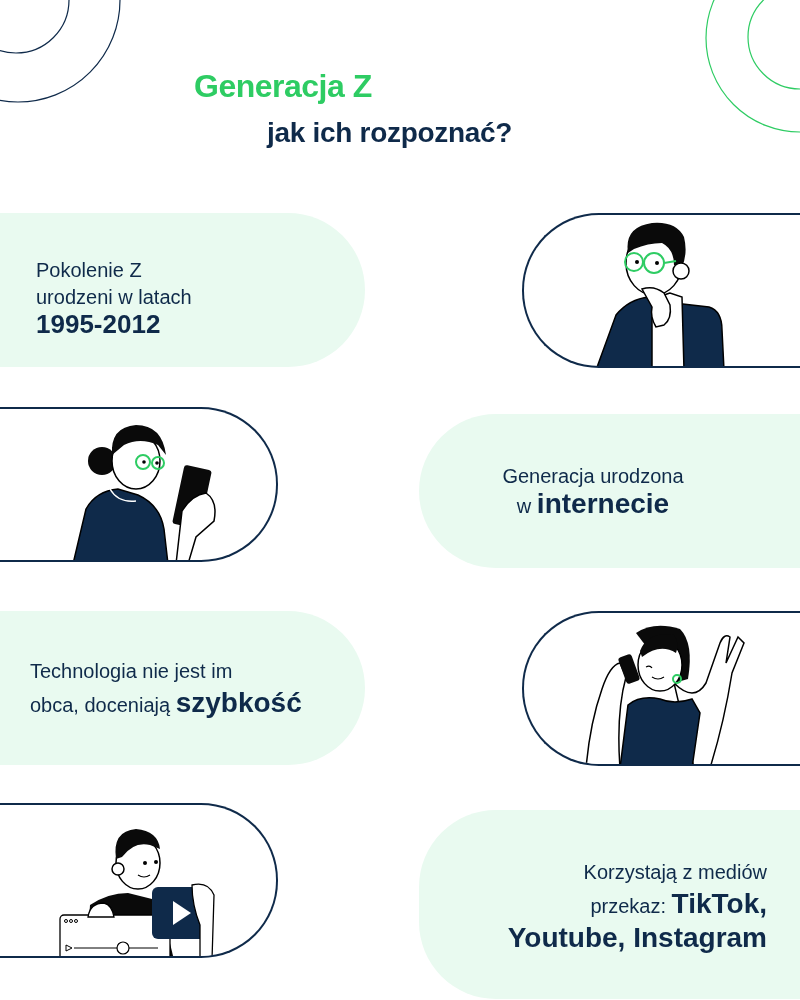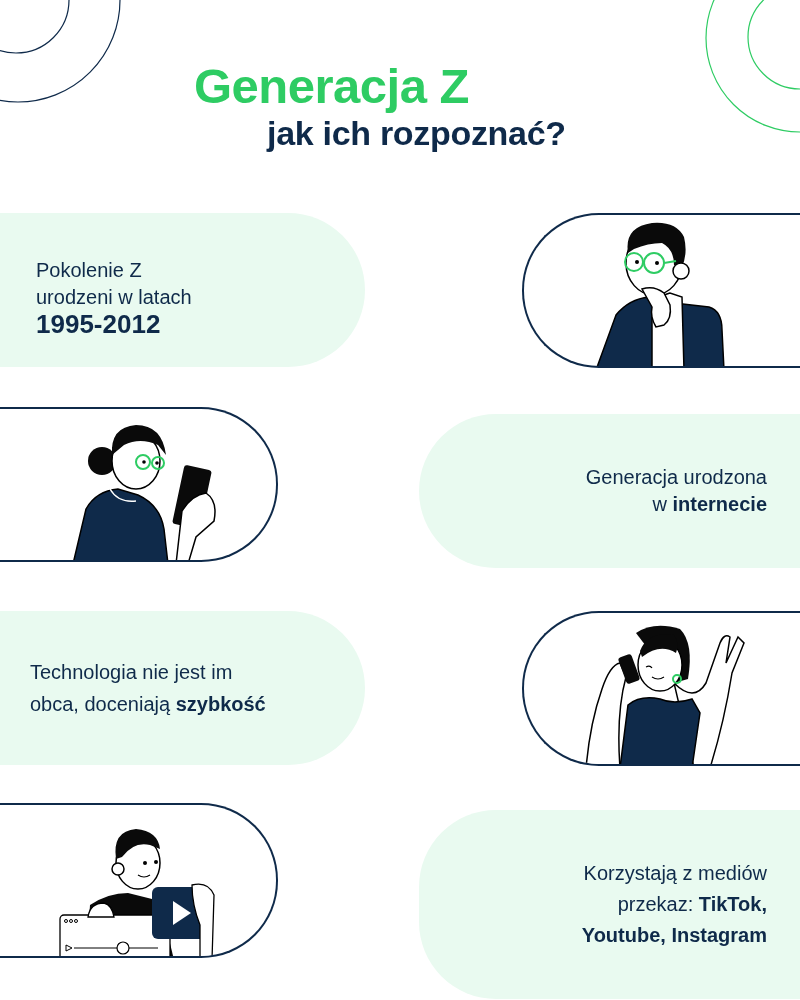--- a/index.html
+++ b/index.html
@@ -5,37 +5,37 @@
   * { box-sizing: border-box; margin: 0; padding: 0; }
   html, body { width: 800px; height: 1000px; background: #ffffff; overflow: hidden; }
   body { position: relative; font-family: "Liberation Sans", "DejaVu Sans", sans-serif; color: #0f2a4a; }
 
   .deco { position: absolute; top: 0; pointer-events: none; }
   .deco-left { left: 0; }
   .deco-right { right: 0; }
 
   .title {
     position: absolute; left: 194px; top: 58px;
-    font-size: 49px; font-weight: 700; color: #2ecc63; letter-spacing: -0.5px;
+    font-size: 32px; font-weight: 700; color: #2ecc63; letter-spacing: -0.5px;
     line-height: 56px;
   }
   .subtitle {
     position: absolute; left: 267px; top: 112px;
-    font-size: 34px; font-weight: 700; color: #0f2a4a; letter-spacing: -0.3px;
+    font-size: 28px; font-weight: 700; color: #0f2a4a; letter-spacing: -0.3px;
     line-height: 42px;
   }
 
   .card {
     position: absolute; background: #e9faf0;
     display: flex; flex-direction: column; justify-content: center;
     font-size: 20px; line-height: 27px;
   }
   .card.left { left: 0; border-radius: 0 77px 77px 0; padding-left: 36px; }
   .card.right { right: 0; border-radius: 77px 0 0 77px; padding-right: 33px; text-align: right; }
-  .card .b { font-weight: 700; font-size: 20px; }
+  .card .b { font-weight: 700; font-size: 28px; }
 
   .pic {
     position: absolute; background: #ffffff; border: 2px solid #0f2a4a; overflow: hidden;
   }
   .pic.right { left: 522px; width: 300px; border-radius: 77px 0 0 77px; border-right: none; }
   .pic.left { left: -22px; width: 300px; border-radius: 0 77px 77px 0; border-left: none; }
   .pic svg { position: absolute; left: 0; top: 0; }
 </style>
 </head>
 <body>
@@ -98,21 +98,21 @@
     <circle cx="180" cy="54" r="6" fill="none" stroke="#2ecc63" stroke-width="2"></circle>
     <circle cx="166" cy="53" r="1.8" fill="#000"></circle>
     <circle cx="179" cy="54" r="1.8" fill="#000"></circle>
 
     <rect x="200" y="58" width="28" height="60" rx="3" transform="rotate(12 214 88)" fill="#0a0a0a"></rect>
 
     <path d="M204 102 Q214 86 228 84 Q240 92 236 112 L218 128 L210 155 L198 155 Z" fill="#fff" stroke="#000" stroke-width="1.5"></path>
   </svg>
 </div>
 
-<div class="card right" style="top:414px; left:419px; height:154px;">
+<div class="card right" style="top:414px; left:419px; height:154px;align-items:center;">
   <div>Generacja urodzona</div>
   <div>
     <span>w </span><span class="b">internecie</span>
   </div>
 </div>
 
 <div class="card left" style="top:611px; width:365px; height:154px; padding-left:30px; line-height:32px;">
   <div>Technologia nie jest im</div>
   <div>
     <span>obca, doceniają </span><span class="b">szybkość</span>

